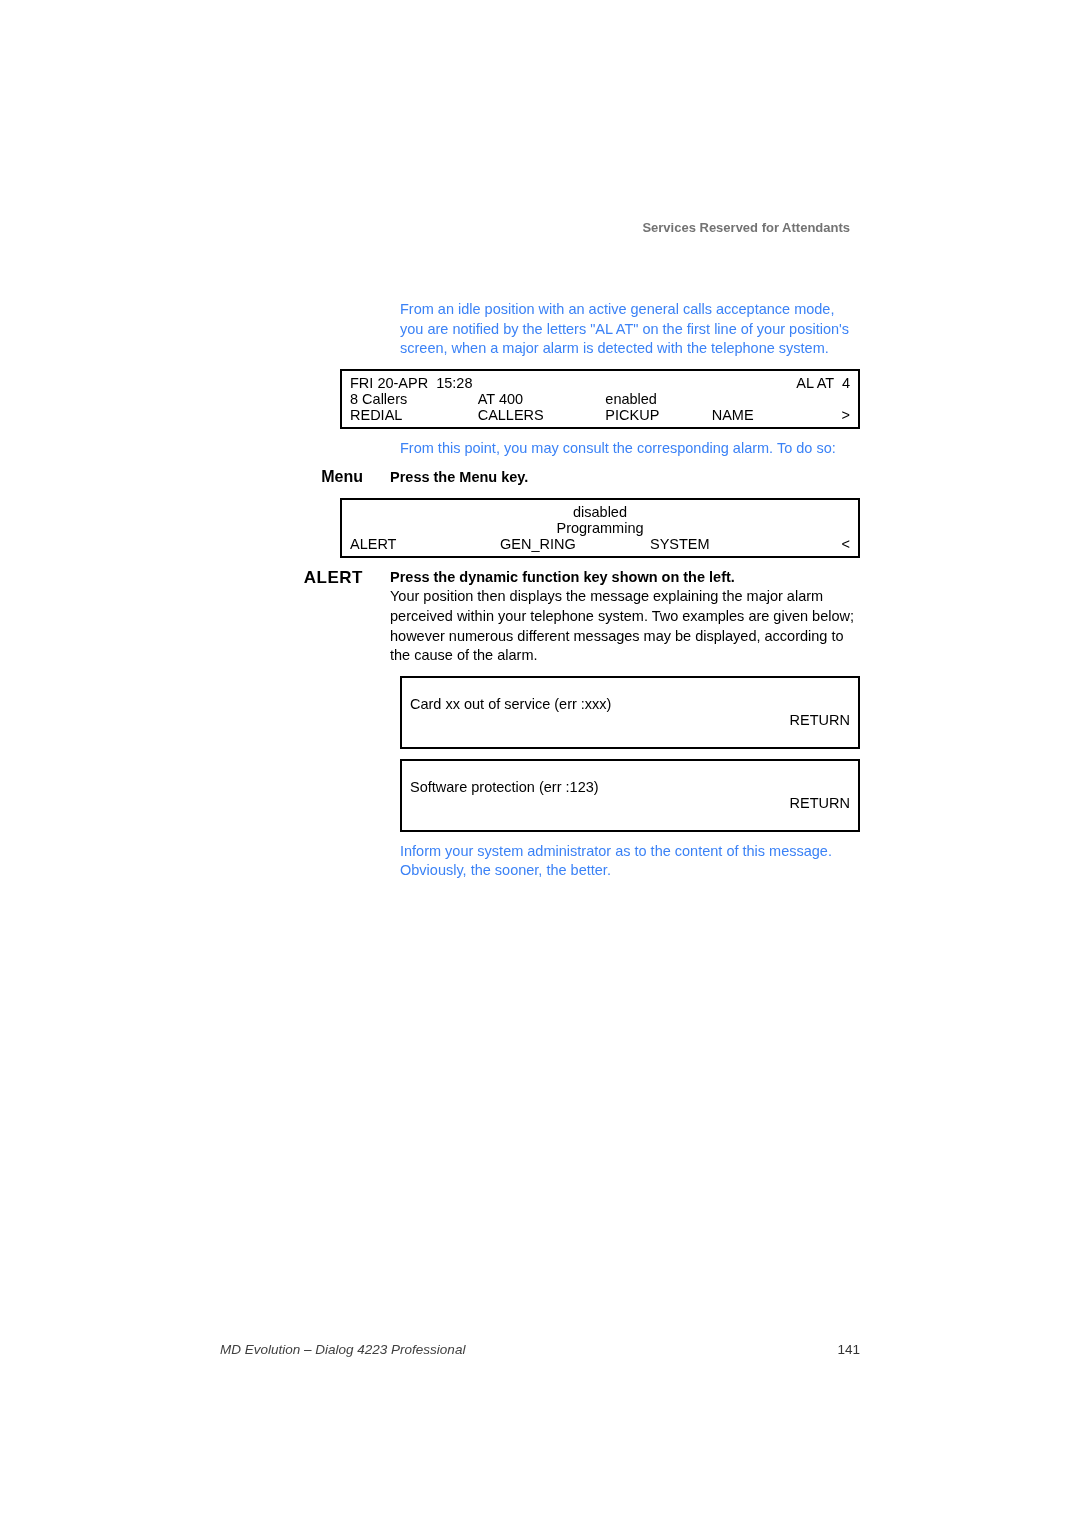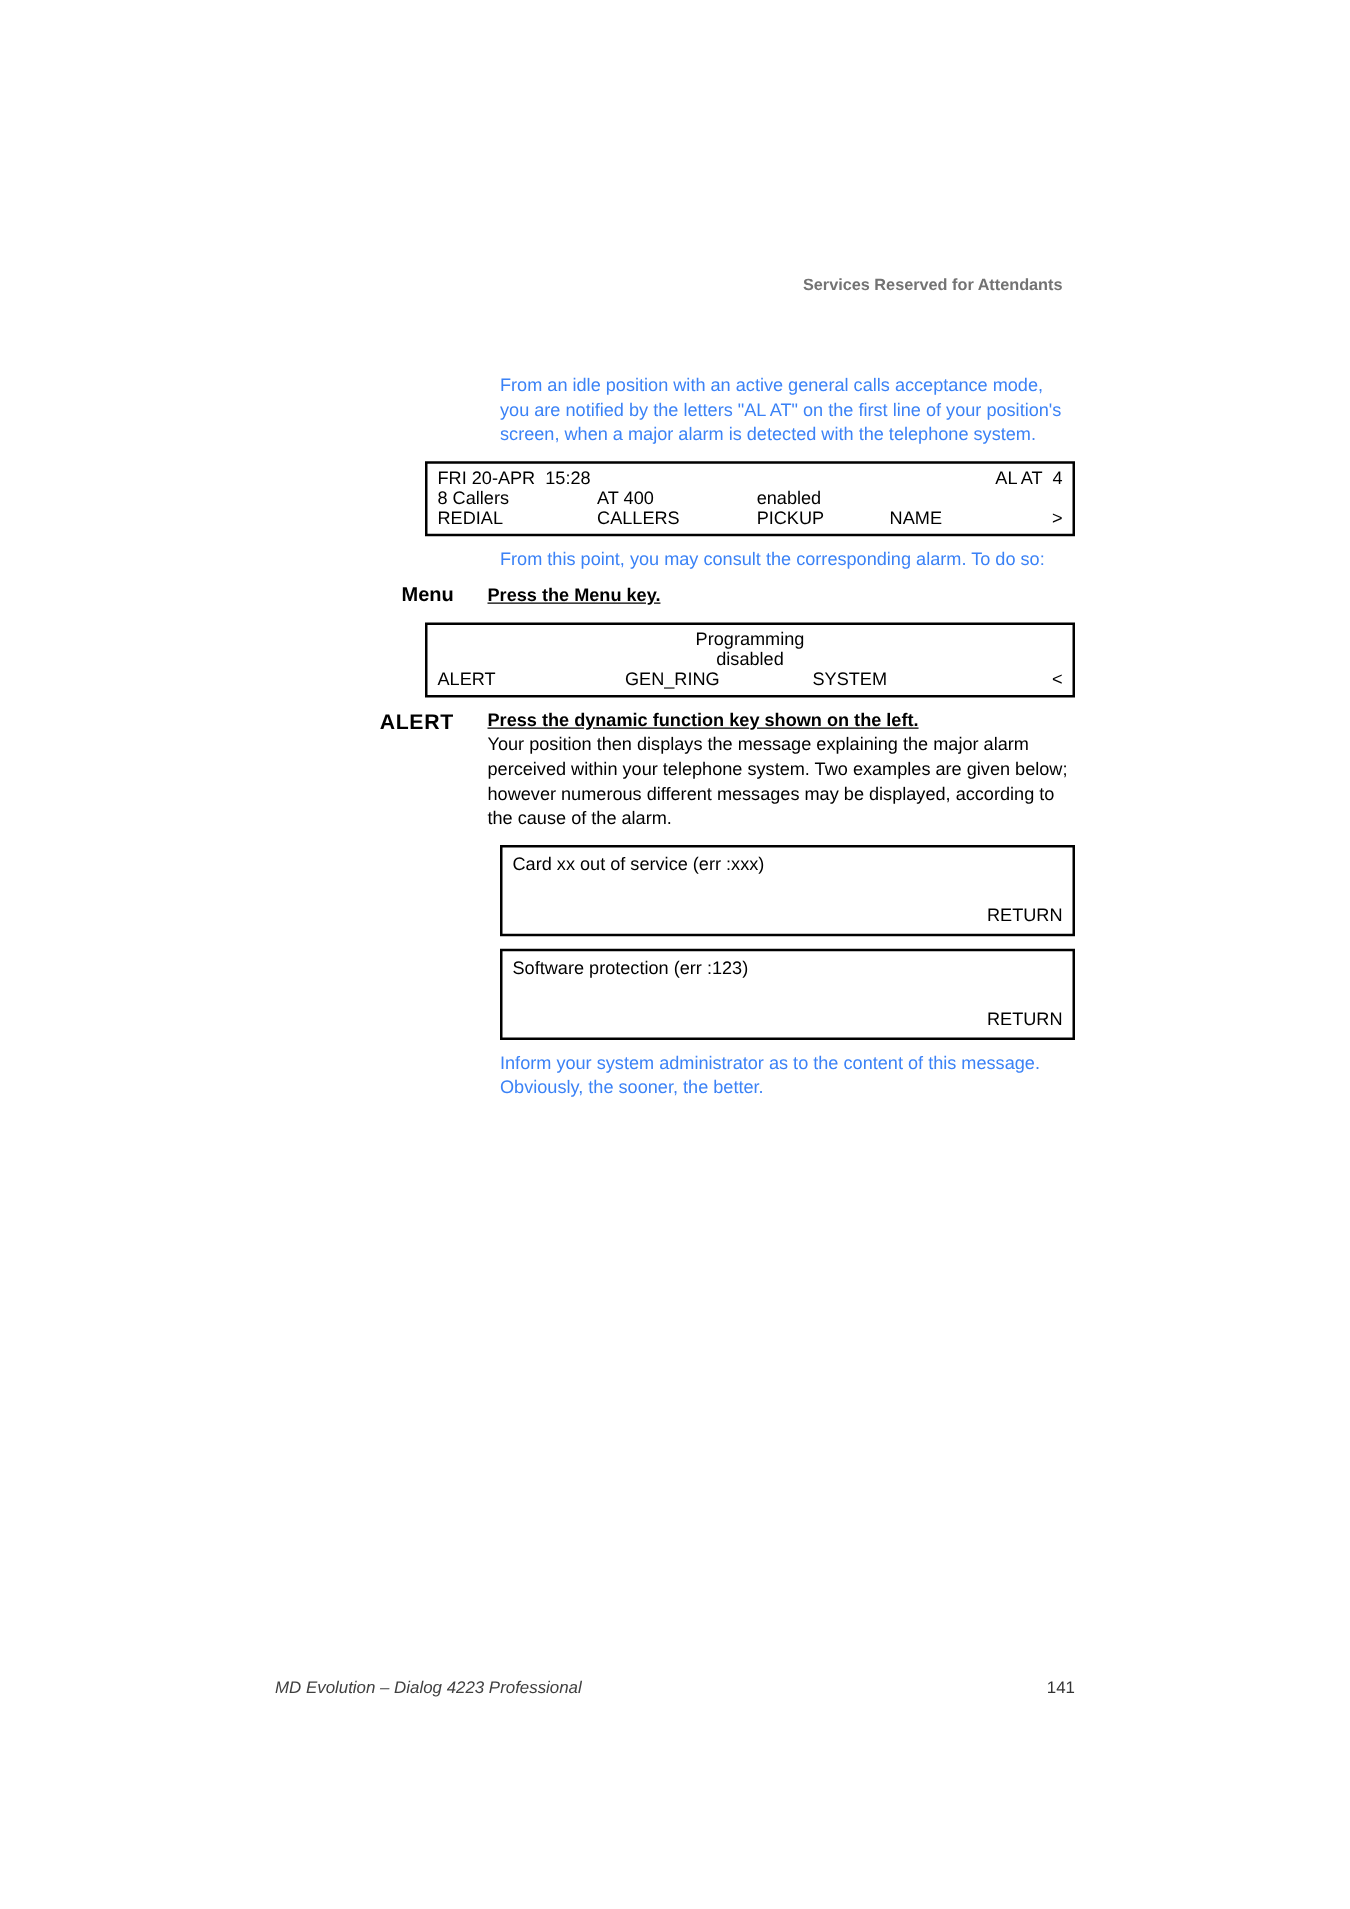--- a/index.html
+++ b/index.html
@@ -62,35 +62,34 @@
       font-size: 16px;
       padding-top: 0;
     }
     .instruction-body {
       flex: 1;
       font-size: 14.5px;
       line-height: 1.35;
     }
     .instruction-bold {
       font-weight: bold;
-      text-decoration: underline;
     }
     .grid3 { display: grid; grid-template-columns: 1.2fr 1.2fr 1fr 1fr 0.3fr; }
     .grid3b { display: grid; grid-template-columns: 1.2fr 1.2fr 1.3fr 0.3fr; }
     .screen-4 {
       margin-left: 180px;
       border: 2.5px solid #000;
       padding: 6px 8px;
       font-size: 14.5px;
       margin-bottom: 10px;
       background: #fff;
       height: 73px;
       display: flex;
       flex-direction: column;
-      justify-content: space-between;
+      justify-content: center;
     }
     .screen-4 .bottom-right {
       text-align: right;
     }
     .footer {
       position: absolute;
       bottom: 170px;
       left: 220px;
       width: 640px;
       display: flex;
@@ -140,24 +139,24 @@
   <p class="body-text">From this point, you may consult the corresponding alarm. To do so:</p>
 
   <div class="instruction-row">
     <div class="key-label">Menu</div>
     <div class="instruction-body instruction-bold">Press the Menu key.</div>
   </div>
 
 
   <div class="screen-box">
     <div class="screen-row">
-      <span class="sc-col sc-center">Programming</span>
+      <span class="sc-col sc-center">disabled</span>
     </div>
     <div class="screen-row">
-      <span class="sc-col sc-center">disabled</span>
+      <span class="sc-col sc-center">Programming</span>
     </div>
     <div class="grid3b">
       <span>ALERT</span>
       <span>GEN_RING</span>
       <span>SYSTEM</span>
       <span class="sc-right">&lt;</span>
     </div>
   </div>
 
   <div class="instruction-row">

